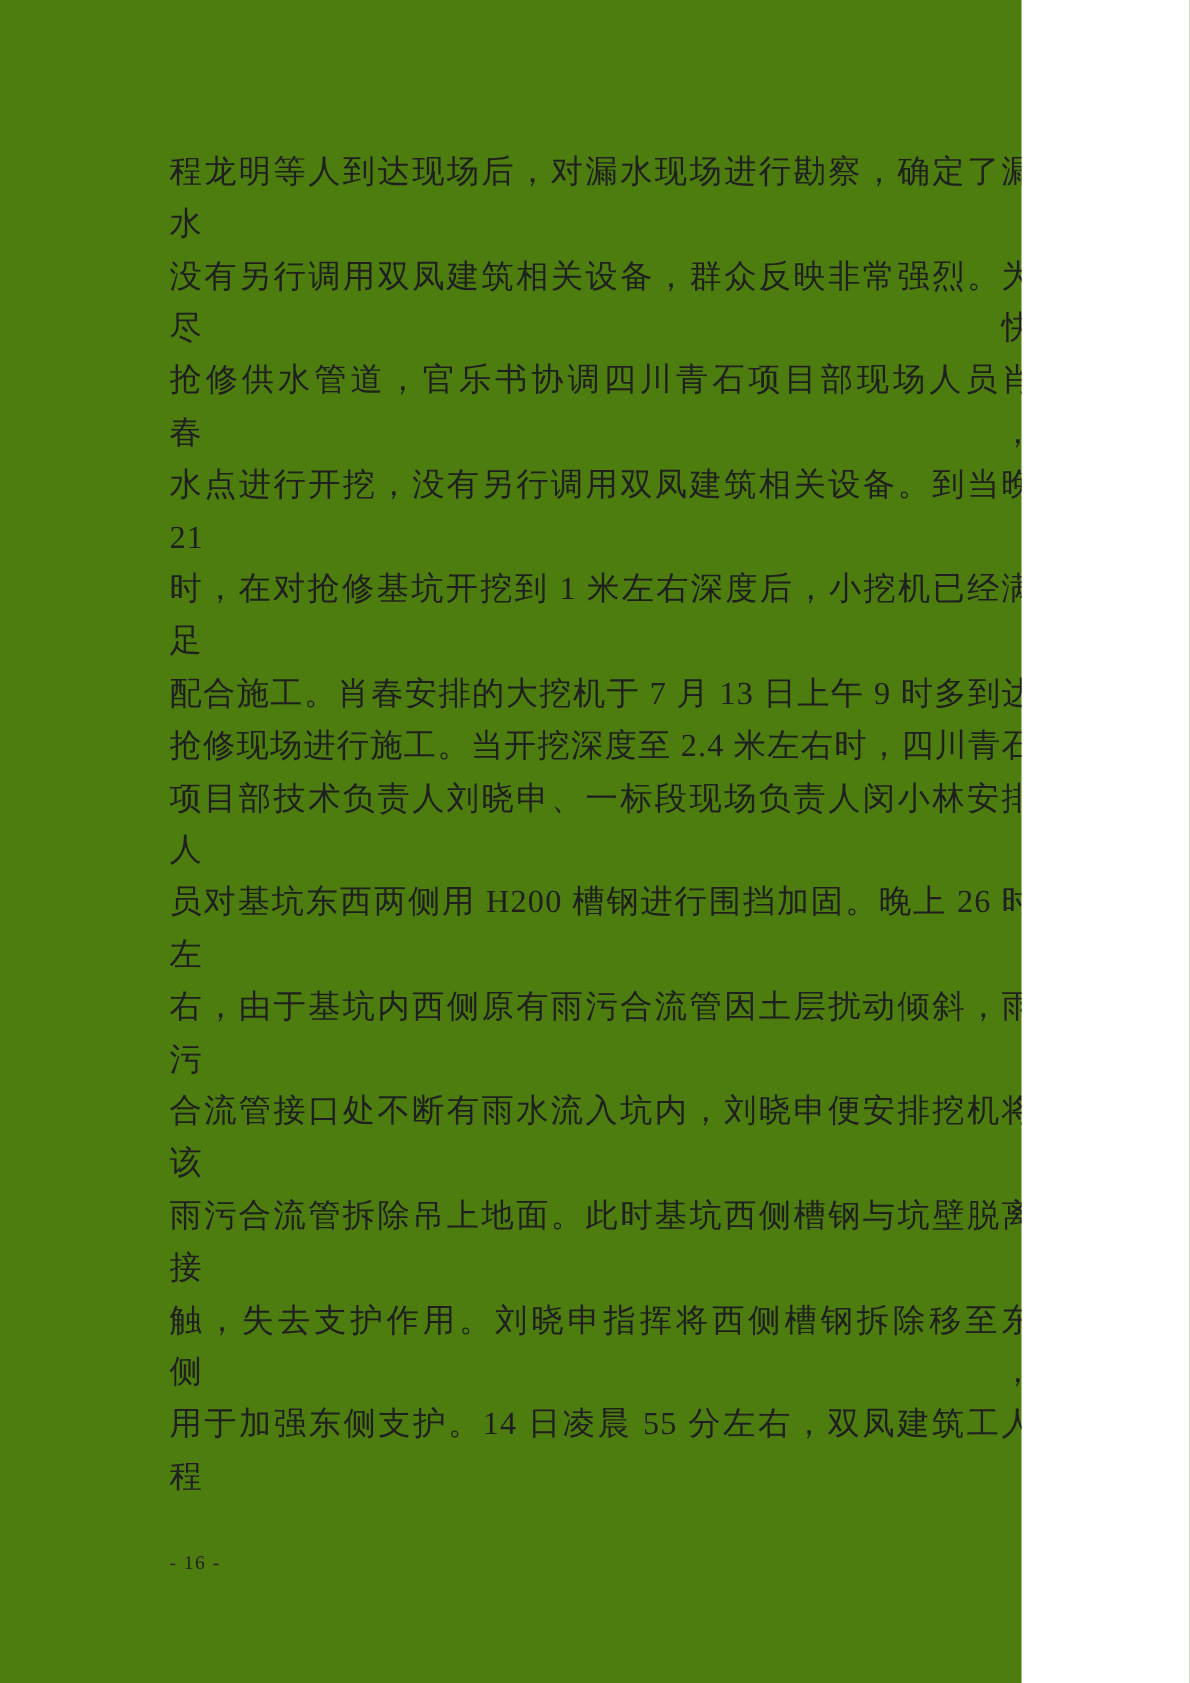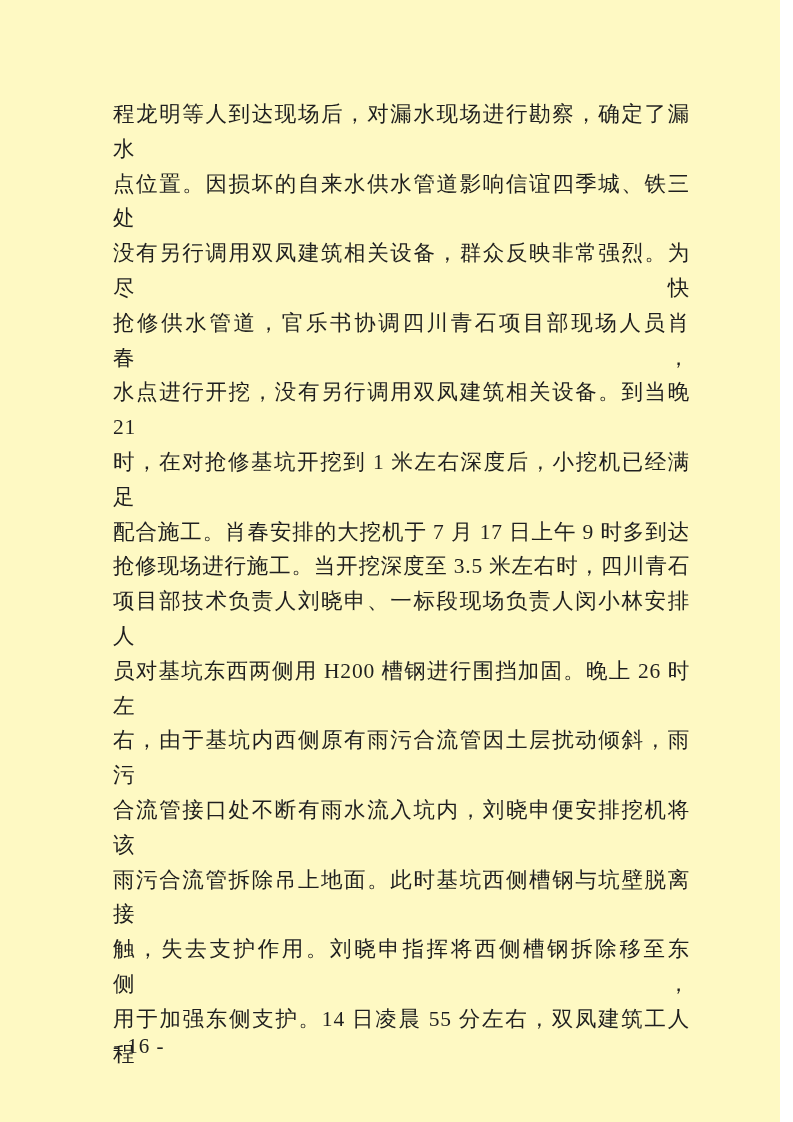--- a/index.html
+++ b/index.html
@@ -2,23 +2,23 @@
 <html><head>
 <meta charset="utf-8">
 <style>
   html, body {
     margin: 0;
     padding: 0;
     background: #ffffff;
   }
   .page {
     position: relative;
-    width: 780px;
+    width: 681px;
     height: 1122px;
-    background: #fef9c3;
+    background: #4d7c0f;
     overflow: hidden;
     font-family: "Liberation Serif", "DejaVu Serif", serif;
     color: #1f1f1f;
   }
   .content {
     position: absolute;
     left: 113px;
     top: 97px;
     width: 577px;
   }
@@ -30,38 +30,37 @@
   }
   .line.justify {
     text-align: justify;
     text-align-last: justify;
     text-justify: inter-character;
   }
   .page-footer {
     position: absolute;
     left: 113px;
     top: 1034px;
-    font-size: 21px;
+    font-size: 13px;
     letter-spacing: 1px;
     color: #222222;
   }
 </style>
 </head>
 <body>
 
 <div class="page">
   <div class="content">
       <div class="line body justify">程龙明等人到达现场后，对漏水现场进行勘察，确定了漏水</div>
-      <div class="line body justify">点位置。因损坏的自来水供水管道影响信谊四季城、铁三处</div>
       <div class="line body justify">没有另行调用双凤建筑相关设备，群众反映非常强烈。为尽快</div>
       <div class="line body justify">抢修供水管道，官乐书协调四川青石项目部现场人员肖春，</div>
       <div class="line body justify">水点进行开挖，没有另行调用双凤建筑相关设备。到当晚 21</div>
       <div class="line body justify">时，在对抢修基坑开挖到 1 米左右深度后，小挖机已经满足</div>
-      <div class="line body justify">配合施工。肖春安排的大挖机于 7 月 17 日上午 9 时多到达</div>
-      <div class="line body justify">抢修现场进行施工。当开挖深度至 3.5 米左右时，四川青石</div>
+      <div class="line body justify">配合施工。肖春安排的大挖机于 7 月 13 日上午 9 时多到达</div>
+      <div class="line body justify">抢修现场进行施工。当开挖深度至 2.4 米左右时，四川青石</div>
       <div class="line body justify">项目部技术负责人刘晓申、一标段现场负责人闵小林安排人</div>
       <div class="line body justify">员对基坑东西两侧用 H200 槽钢进行围挡加固。晚上 26 时左</div>
       <div class="line body justify">右，由于基坑内西侧原有雨污合流管因土层扰动倾斜，雨污</div>
       <div class="line body justify">合流管接口处不断有雨水流入坑内，刘晓申便安排挖机将该</div>
       <div class="line body justify">雨污合流管拆除吊上地面。此时基坑西侧槽钢与坑壁脱离接</div>
       <div class="line body justify">触，失去支护作用。刘晓申指挥将西侧槽钢拆除移至东侧，</div>
       <div class="line body justify">用于加强东侧支护。14 日凌晨 55 分左右，双凤建筑工人程</div>
     </div>
   <div class="page-footer">- 16 -</div>
 </div>

